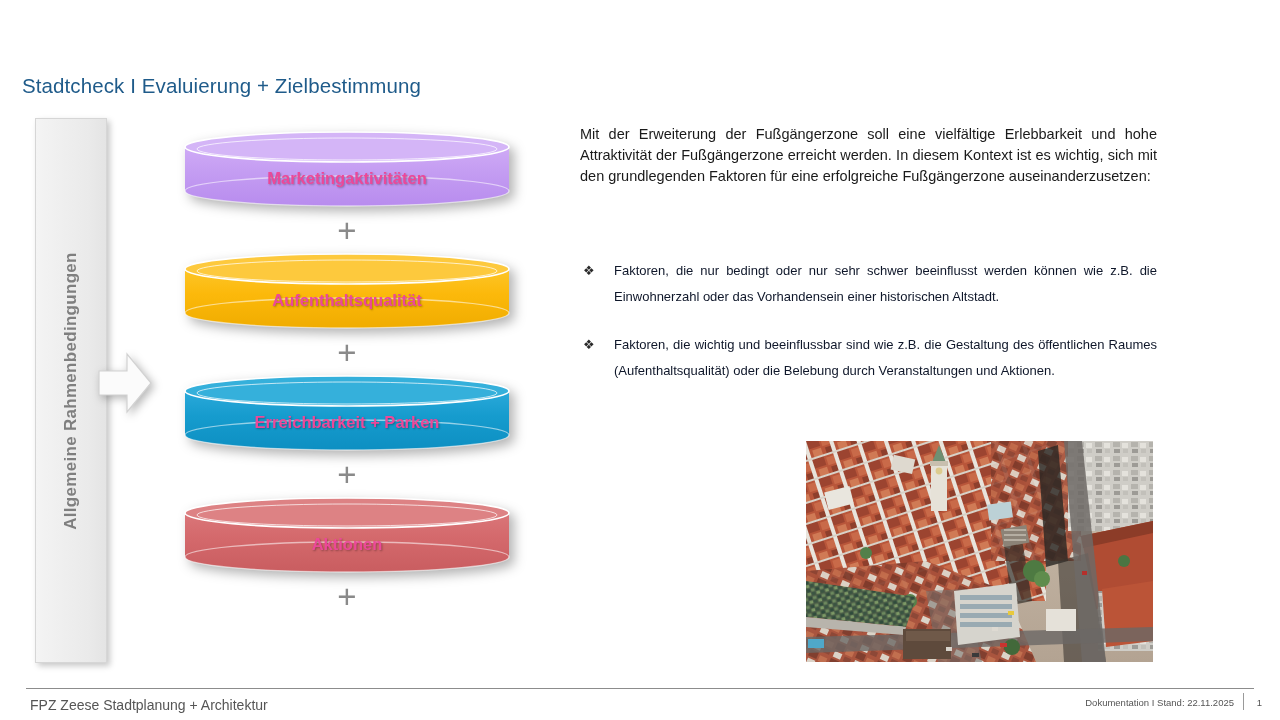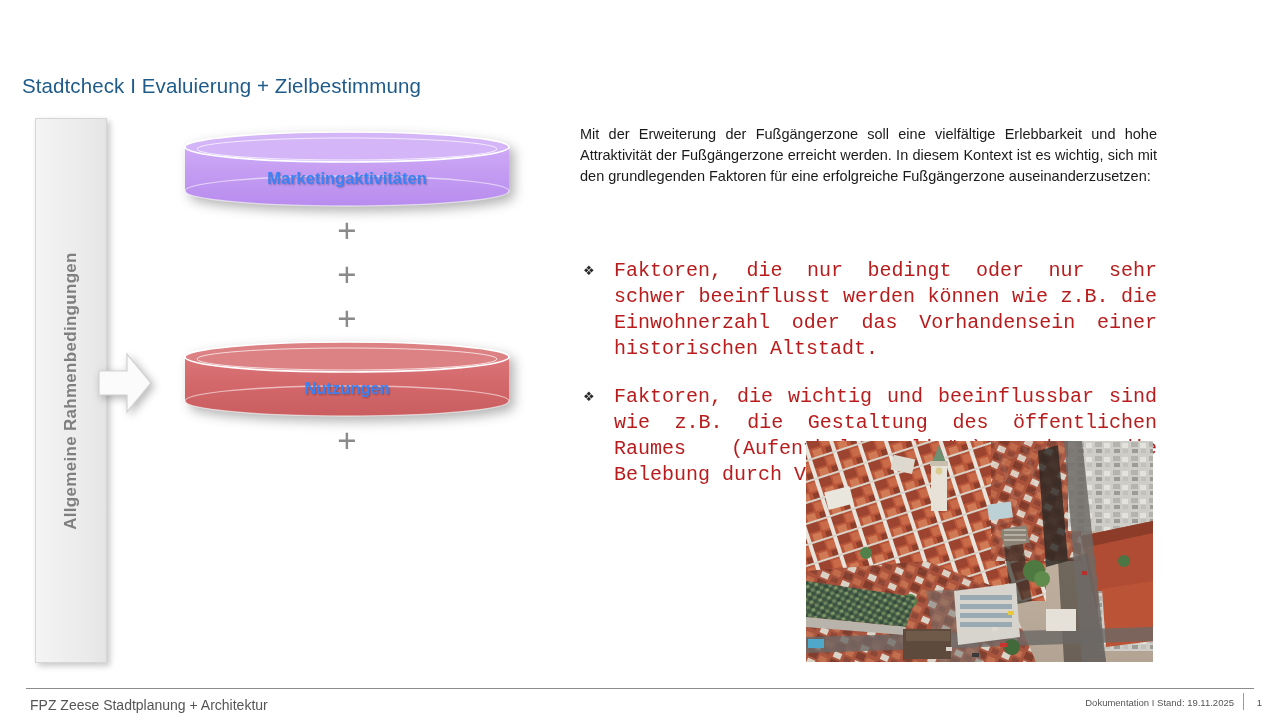--- a/index.html
+++ b/index.html
@@ -85,21 +85,21 @@
     position: absolute;
     left: 0;
     top: 0;
     width: 330px;
     height: 78px;
     display: flex;
     align-items: center;
     justify-content: center;
     padding-top: 18px;
     box-sizing: border-box;
-    color: #3b82f6;
+    color: #ec4899;
     font-weight: bold;
     font-size: 16.5px;
     text-shadow: 1px 1px 2px rgba(0,0,0,0.30);
     pointer-events: none;
     white-space: nowrap;
   }
   .plus {
     position: relative;
     width: 330px;
     height: 44px;
@@ -141,26 +141,25 @@
     width: 34px;
     font-size: 13px;
     color: #2a2a2a;
     line-height: 26px;
     text-align: left;
     padding-left: 3px;
     box-sizing: border-box;
   }
   .bullet-text {
     flex: 1 1 auto;
-    font-size: 20px;
+    font-size: 13px;
     line-height: 26px;
-    color: #b91c1c;
+    color: #0f172a;
     text-align: justify;
     text-justify: inter-word;
-    font-family: Liberation Mono, monospace;
   }
 
   
   .photo {
     position: absolute;
     left: 806px;
     top: 441px;
     width: 347px;
     height: 221px;
     overflow: hidden;
@@ -236,39 +235,71 @@
       </defs>
       <path d="M3,17 L3,61 A162,15 0 0 0 327,61 L327,17 Z" fill="url(#g0)"></path>
       <ellipse cx="165" cy="61" rx="162" ry="15" fill="none" stroke="#ffffff" stroke-width="1.4" opacity="0.55"></ellipse>
       <ellipse cx="165" cy="17" rx="162" ry="15" fill="#d4b5f7" stroke="#ffffff" stroke-width="1.6"></ellipse>
       <ellipse cx="165" cy="19" rx="150" ry="11" fill="none" stroke="#ffffff" stroke-width="1" opacity="0.7"></ellipse>
     </svg>
     <div class="cyl-label">Marketingaktivitäten</div>
   </div>
   <div class="plus">+</div>
 
+  <div class="cyl-wrap">
+    <svg class="cyl" viewBox="0 0 330 78">
+      <defs>
+        <linearGradient id="g1" x1="0" y1="0" x2="0" y2="1">
+          <stop offset="0%" stop-color="#fdc528"></stop>
+          <stop offset="42%" stop-color="#fcb90b"></stop>
+          <stop offset="100%" stop-color="#f0ac00"></stop>
+        </linearGradient>
+      </defs>
+      <path d="M3,17 L3,61 A162,15 0 0 0 327,61 L327,17 Z" fill="url(#g1)"></path>
+      <ellipse cx="165" cy="61" rx="162" ry="15" fill="none" stroke="#ffffff" stroke-width="1.4" opacity="0.55"></ellipse>
+      <ellipse cx="165" cy="17" rx="162" ry="15" fill="#fdc93d" stroke="#ffffff" stroke-width="1.6"></ellipse>
+      <ellipse cx="165" cy="19" rx="150" ry="11" fill="none" stroke="#ffffff" stroke-width="1" opacity="0.7"></ellipse>
+    </svg>
+    <div class="cyl-label">Aufenthaltsqualität</div>
+  </div>
   <div class="plus">+</div>
 
+  <div class="cyl-wrap">
+    <svg class="cyl" viewBox="0 0 330 78">
+      <defs>
+        <linearGradient id="g2" x1="0" y1="0" x2="0" y2="1">
+          <stop offset="0%" stop-color="#2aa9da"></stop>
+          <stop offset="42%" stop-color="#169cce"></stop>
+          <stop offset="100%" stop-color="#0d8fc2"></stop>
+        </linearGradient>
+      </defs>
+      <path d="M3,17 L3,61 A162,15 0 0 0 327,61 L327,17 Z" fill="url(#g2)"></path>
+      <ellipse cx="165" cy="61" rx="162" ry="15" fill="none" stroke="#ffffff" stroke-width="1.4" opacity="0.55"></ellipse>
+      <ellipse cx="165" cy="17" rx="162" ry="15" fill="#35b0db" stroke="#ffffff" stroke-width="1.6"></ellipse>
+      <ellipse cx="165" cy="19" rx="150" ry="11" fill="none" stroke="#ffffff" stroke-width="1" opacity="0.7"></ellipse>
+    </svg>
+    <div class="cyl-label">Erreichbarkeit + Parken</div>
+  </div>
   <div class="plus">+</div>
 
   <div class="cyl-wrap">
     <svg class="cyl" viewBox="0 0 330 78">
       <defs>
         <linearGradient id="g3" x1="0" y1="0" x2="0" y2="1">
           <stop offset="0%" stop-color="#da7679"></stop>
           <stop offset="42%" stop-color="#d4696c"></stop>
           <stop offset="100%" stop-color="#c95d60"></stop>
         </linearGradient>
       </defs>
       <path d="M3,17 L3,61 A162,15 0 0 0 327,61 L327,17 Z" fill="url(#g3)"></path>
       <ellipse cx="165" cy="61" rx="162" ry="15" fill="none" stroke="#ffffff" stroke-width="1.4" opacity="0.55"></ellipse>
       <ellipse cx="165" cy="17" rx="162" ry="15" fill="#dd8284" stroke="#ffffff" stroke-width="1.6"></ellipse>
       <ellipse cx="165" cy="19" rx="150" ry="11" fill="none" stroke="#ffffff" stroke-width="1" opacity="0.7"></ellipse>
     </svg>
-    <div class="cyl-label">Nutzungen</div>
+    <div class="cyl-label">Aktionen</div>
   </div>
   <div class="plus">+</div>
 
 
 </div>
 
 <div class="body-text">Mit der Erweiterung der Fußgängerzone soll eine vielfältige Erlebbarkeit und hohe Attraktivität der Fußgängerzone erreicht werden. In diesem Kontext ist es wichtig, sich mit den grundlegenden Faktoren für eine erfolgreiche Fußgängerzone auseinanderzusetzen:</div>
 
 <div class="bullets">
   <div class="bullet">
@@ -384,15 +415,15 @@
     <g opacity="0.55">
       <rect x="198" y="88" width="22" height="2" fill="#d8d2c6"></rect>
       <rect x="198" y="93" width="22" height="2" fill="#d8d2c6"></rect>
       <rect x="198" y="98" width="22" height="2" fill="#d8d2c6"></rect>
     </g>
   </svg>
 </div>
 
 <div class="footer-rule"></div>
 <div class="footer-left">FPZ Zeese Stadtplanung + Architektur</div>
-<div class="footer-right">Dokumentation I Stand: 19.11.2025</div>
+<div class="footer-right">Dokumentation I Stand: 22.11.2025</div>
 <div class="footer-sep"></div>
 <div class="footer-page">1</div>
 
 </body></html>

